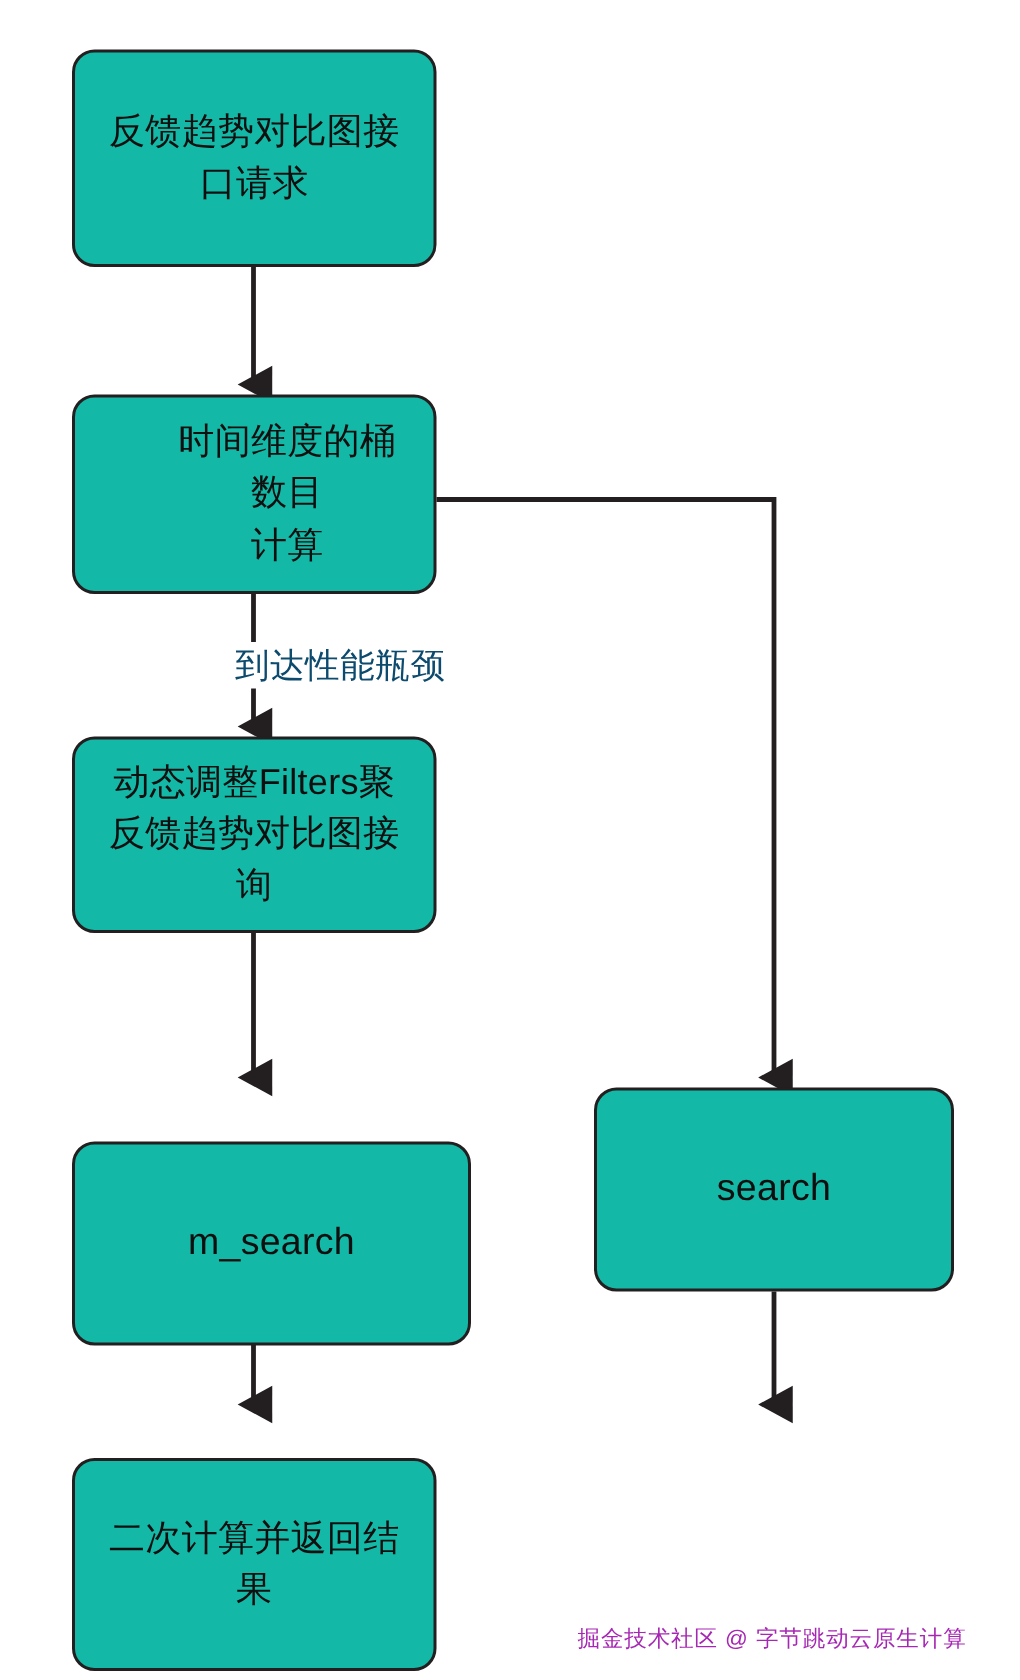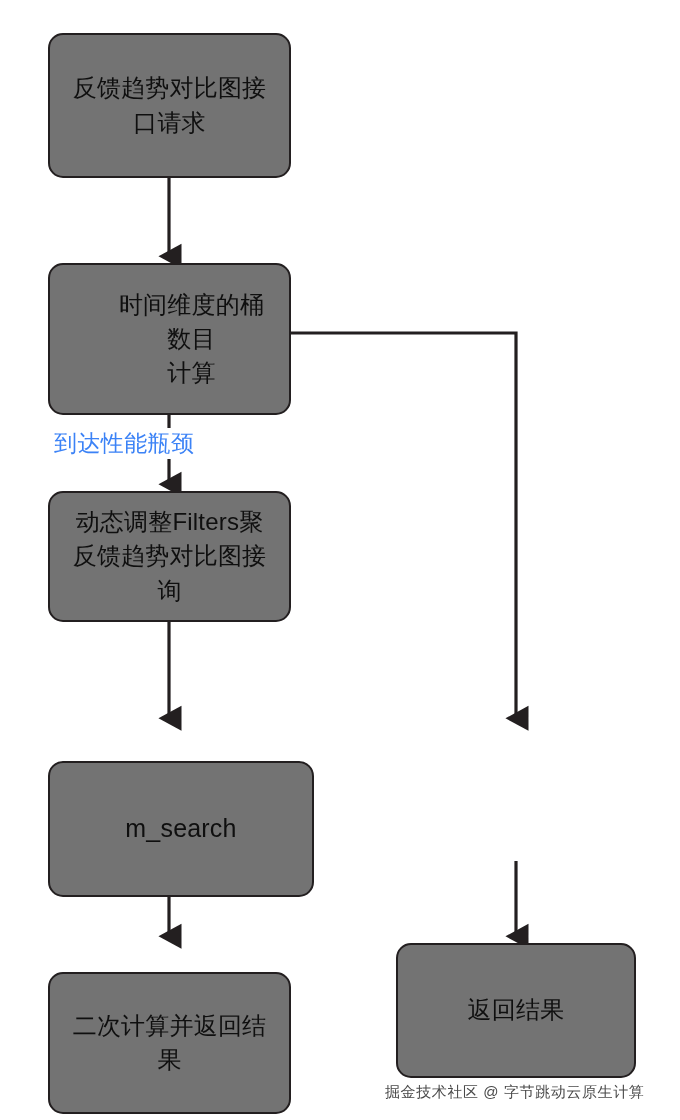--- a/index.html
+++ b/index.html
@@ -24,21 +24,21 @@
     top: 0;
     width: 680px;
     height: 1120px;
     pointer-events: none;
   }
   .node {
     position: absolute;
     box-sizing: border-box;
     border: 2.2px solid #231f20;
     border-radius: 15px;
-    background: #737373;
+    background: #14b8a6;
     display: flex;
     align-items: center;
     justify-content: center;
     text-align: center;
     color: #0f0f0f;
     line-height: 1.42;
     letter-spacing: 0.2px;
   }
   .node .label {
     display: block;
@@ -46,31 +46,31 @@
     white-space: pre-line;
   }
   .node-cn .label {
     font-size: 24px;
   }
   .node-en .label {
     font-size: 25px;
   }
   .edge-label {
     position: absolute;
-    color: #3b82f6;
+    color: #0c4a6e;
     font-size: 23px;
     letter-spacing: 0.4px;
     white-space: nowrap;
-    text-align: left;
+    text-align: right;
     background: #ffffff;
     padding: 0 6px;
   }
   .watermark {
     position: absolute;
-    color: #404040;
+    color: #a21caf;
     font-size: 15px;
     letter-spacing: 0.6px;
     white-space: nowrap;
     opacity: 0.95;
   }
 </style>
 </head>
 <body>
 
 <div id="canvas">
@@ -93,43 +93,43 @@
     <path d="M 169 861 L 169 936" stroke="#231f20" stroke-width="3.2" fill="none" marker-end="url(#arrowhead)"></path>
 
     <path d="M 516 861 L 516 936" stroke="#231f20" stroke-width="3.2" fill="none" marker-end="url(#arrowhead)"></path>
   </svg>
 
   <div class="node node-cn" style="left:48px; top:33px; width:243px; height:145px;">
     <span class="label">反馈趋势对比图接
 口请求</span>
   </div>
 
-  <div class="node node-cn" style="left:48px; top:263px; width:243px; height:152px;padding-left:44px;">
+  <div class="node node-cn" style="left:48px; top:263px; width:243px; height:133px;padding-left:44px;">
     <span class="label">时间维度的桶数目
 计算</span>
   </div>
 
   <div class="node node-cn" style="left:48px; top:491px; width:243px; height:131px;">
     <span class="label">动态调整Filters聚
 反馈趋势对比图接
 询</span>
   </div>
 
   <div class="node node-en" style="left:48px; top:761px; width:266px; height:136px;">
     <span class="label">m_search</span>
   </div>
 
+  <div class="node node-en" style="left:396px; top:725px; width:240px; height:136px;">
+    <span class="label">search</span>
+  </div>
 
   <div class="node node-cn" style="left:48px; top:943px; width:243px; height:142px;margin-top:29px;">
     <span class="label">二次计算并返回结
 果</span>
   </div>
 
-  <div class="node node-cn" style="left:396px; top:943px; width:240px; height:135px;">
-    <span class="label">返回结果</span>
-  </div>
 
   <div class="edge-label" style="left:48px; top:428px; width:243px;">到达性能瓶颈</div>
 
 
   <div class="watermark" style="left:385px; top:1083px;">掘金技术社区 @ 字节跳动云原生计算</div>
 
 </div>
 
 </body></html>

